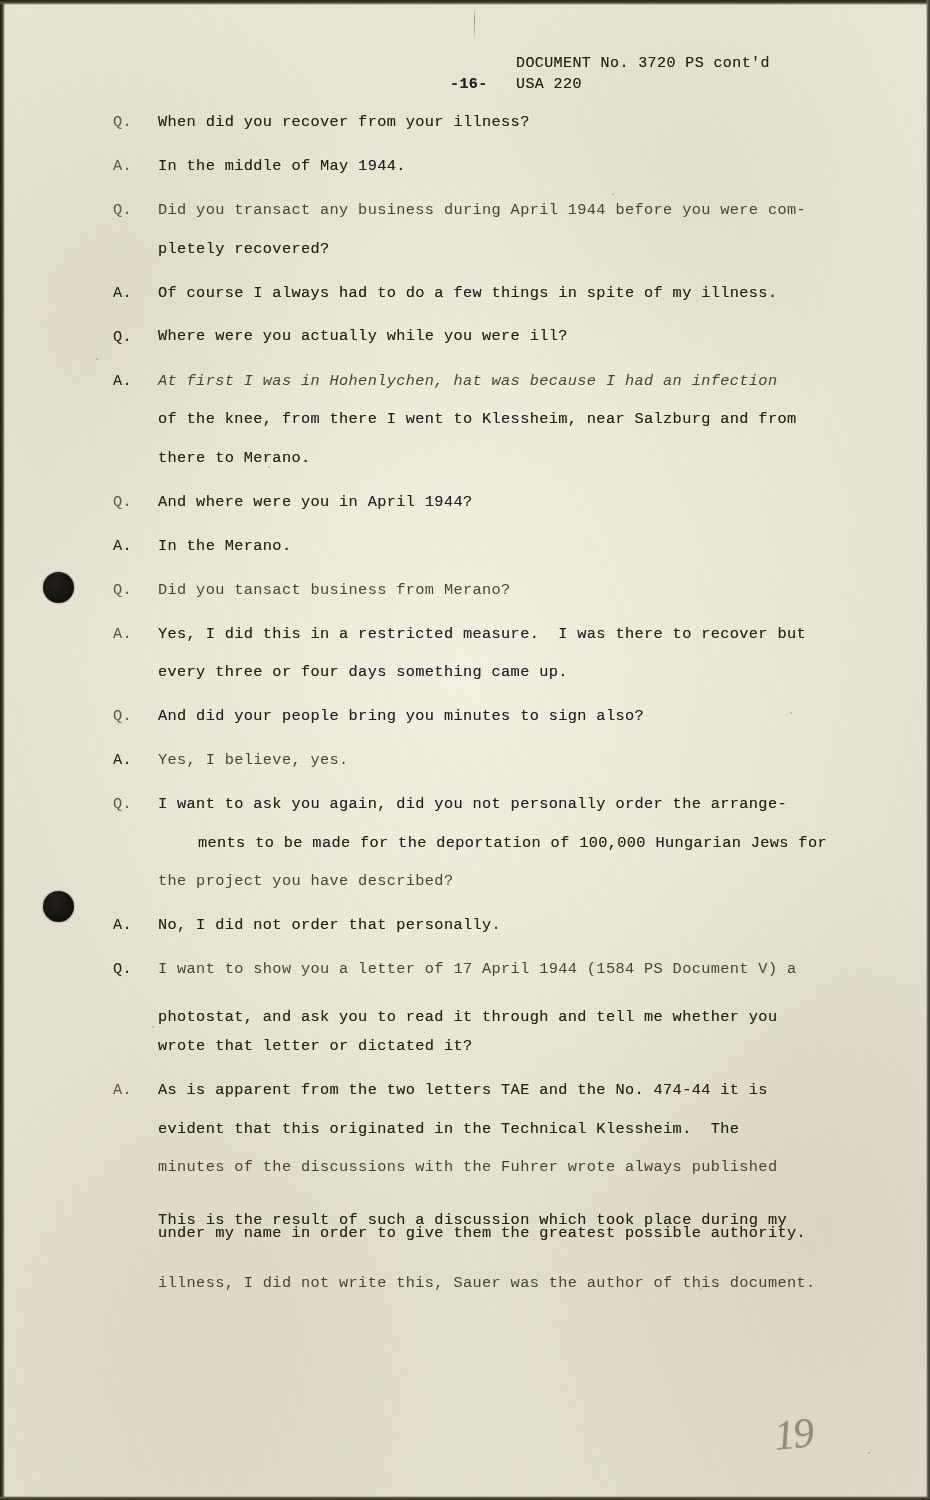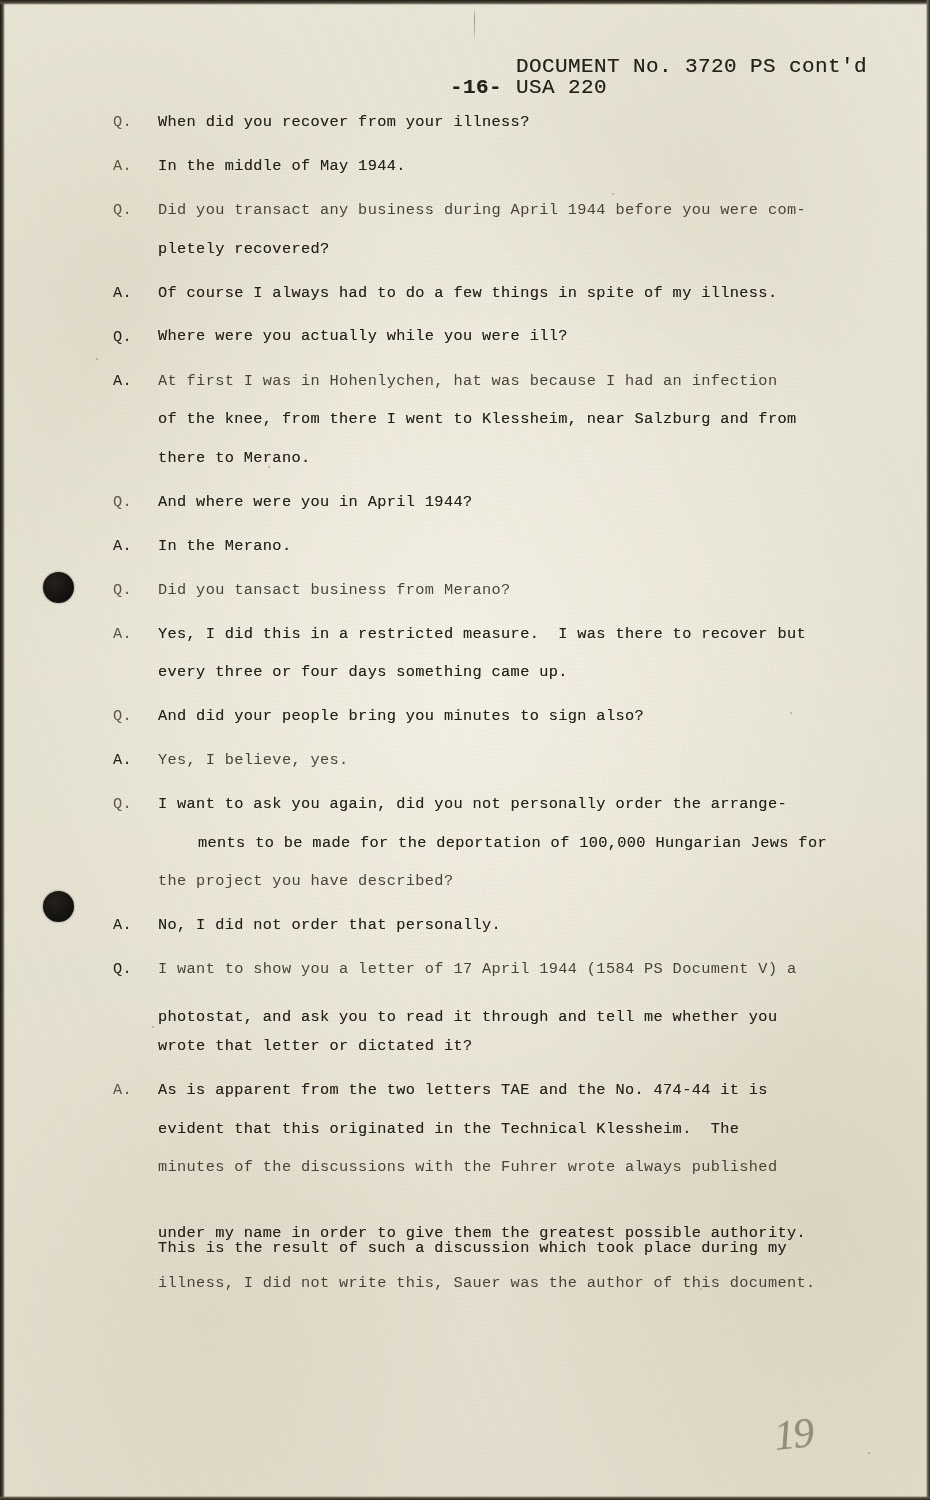--- a/index.html
+++ b/index.html
@@ -45,21 +45,21 @@
   
   .edge-left   { position:absolute; left:0;   top:0;    width:5px;  height:100%; background:linear-gradient(90deg,#1b1913 0%,#4a463a 55%,rgba(120,115,96,0) 100%); }
   .edge-top    { position:absolute; left:0;   top:0;    width:100%; height:5px;  background:linear-gradient(180deg,#201e17 0%,#55503f 60%,rgba(120,115,96,0) 100%); }
   .edge-right  { position:absolute; right:0;  top:0;    width:4px;  height:100%; background:linear-gradient(270deg,#2a2720 0%,#6d6756 60%,rgba(130,125,105,0) 100%); }
   .edge-bottom { position:absolute; left:0;   bottom:0; width:100%; height:4px;  background:linear-gradient(0deg,#242219 0%,#5d5847 60%,rgba(125,120,100,0) 100%); }
 
   
   .typed {
     position: absolute;
     color: #24211b;
-    font-size: 21px;
+    font-size: 15px;
     letter-spacing: 0.4px;
     white-space: pre;
     line-height: 1;
     text-shadow: 0 0 0.6px rgba(36,33,27,0.5);
   }
 
   
   .hdr-doc   { left: 516px; top: 56px; }
   .hdr-usa   { left: 516px; top: 77px; }
   .hdr-page  { left: 450px; top: 77px; font-weight: 700; }
@@ -150,21 +150,21 @@
       <div class="qa-label ink-faint" style="top: 159px;">A.</div>
       <div class="qa-text" style="top: 159px;">In the middle of May 1944.</div>
       <div class="qa-label ink-faint" style="top: 203px;">Q.</div>
       <div class="qa-text ink-light" style="top: 203px;">Did you transact any business during April 1944 before you were com-</div>
       <div class="qa-text" style="top: 241.5px;">pletely recovered?</div>
       <div class="qa-label" style="top: 285.5px;">A.</div>
       <div class="qa-text" style="top: 285.5px;">Of course I always had to do a few things in spite of my illness.</div>
       <div class="qa-label" style="top: 329.5px;">Q.</div>
       <div class="qa-text" style="top: 329px;">Where were you actually while you were ill?</div>
       <div class="qa-label" style="top: 373.5px;">A.</div>
-      <div class="qa-text ink-light" style="top: 373.5px;">At first I was in Hohenlychen, hat was because I had an infection</div>
+      <div class="qa-text ink-light" style="top: 373.5px; font-style: italic;">At first I was in Hohenlychen, hat was because I had an infection</div>
       <div class="qa-text" style="top: 412px;">of the knee, from there I went to Klessheim, near Salzburg and from</div>
       <div class="qa-text" style="top: 450.5px;">there to Merano.</div>
       <div class="qa-label ink-faint" style="top: 494.5px;">Q.</div>
       <div class="qa-text" style="top: 494.5px;">And where were you in April 1944?</div>
       <div class="qa-label" style="top: 538.5px;">A.</div>
       <div class="qa-text" style="top: 538.5px;">In the Merano.</div>
       <div class="qa-label ink-faint" style="top: 582.5px;">Q.</div>
       <div class="qa-text ink-light" style="top: 582.5px;">Did you tansact business from Merano?</div>
       <div class="qa-label ink-faint" style="top: 626.5px;">A.</div>
       <div class="qa-text" style="top: 626.5px;">Yes, I did this in a restricted measure.  I was there to recover but</div>
@@ -181,21 +181,21 @@
       <div class="qa-text" style="top: 918px;">No, I did not order that personally.</div>
       <div class="qa-label" style="top: 962px;">Q.</div>
       <div class="qa-text ink-light" style="top: 962px;">I want to show you a letter of 17 April 1944 (1584 PS Document V) a</div>
       <div class="qa-text" style="top: 1000.5px; margin-top: 9px;">photostat, and ask you to read it through and tell me whether you</div>
       <div class="qa-text" style="top: 1039px;">wrote that letter or dictated it?</div>
       <div class="qa-label ink-faint" style="top: 1083px;">A.</div>
       <div class="qa-text" style="top: 1083px;">As is apparent from the two letters TAE and the No. 474-44 it is</div>
       <div class="qa-text" style="top: 1121.5px;">evident that this originated in the Technical Klessheim.  The</div>
       <div class="qa-text ink-light" style="top: 1160px;">minutes of the discussions with the Fuhrer wrote always published</div>
       <div class="qa-text" style="top: 1226px;">under my name in order to give them the greatest possible authority.</div>
-      <div class="qa-text" style="top: 1241px;">This is the result of such a discussion which took place during my</div>
+      <div class="qa-text" style="top: 1213px;">This is the result of such a discussion which took place during my</div>
       <div class="qa-text ink-light" style="top: 1275.5px;">illness, I did not write this, Sauer was the author of this document.</div>
     </div>
 
   <div class="pencil-mark">19</div>
 
   <div class="speck" style="left:612px; top:193px; width:2px; height:2px;"></div>
   <div class="speck" style="left:268px; top:466px; width:2px; height:2px;"></div>
   <div class="speck" style="left:790px; top:712px; width:2px; height:2px;"></div>
   <div class="speck" style="left:152px; top:1026px; width:2px; height:2px;"></div>
   <div class="speck" style="left:700px; top:1288px; width:2px; height:2px;"></div>

